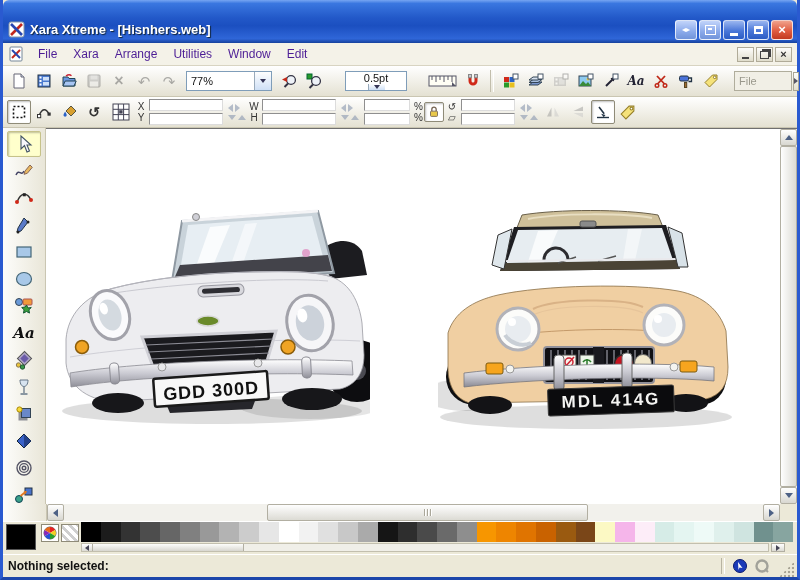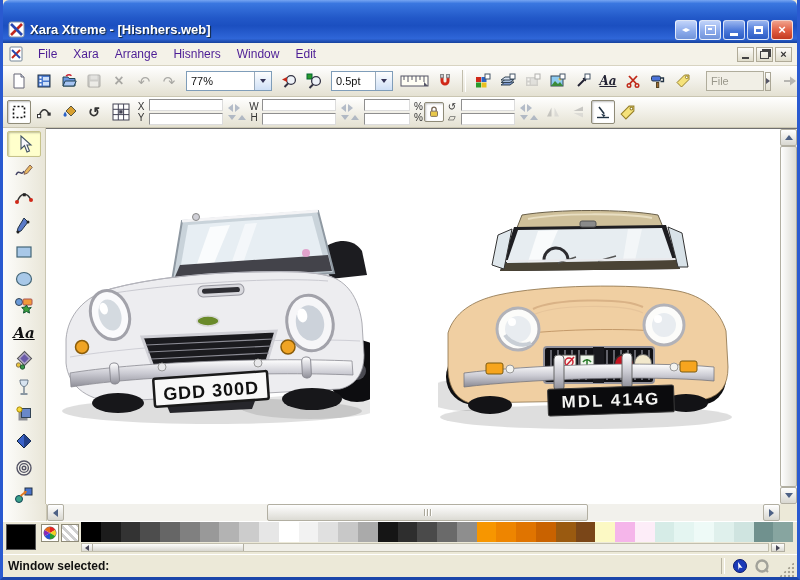--- a/index.html
+++ b/index.html
@@ -109,21 +109,21 @@
   .chev.sm-r{border-top:3px solid transparent;border-bottom:3px solid transparent;border-left:4px solid #445;}
   
   .statusbar{height:22px;flex:0 0 22px;display:flex;align-items:center;background:#ece9d8;border-top:1px solid #fff;box-shadow:0 -1px 0 #c2bfae;padding:0 3px;}
   .status-text{font-size:12px;font-weight:bold;color:#111;padding-left:2px;flex:1;}
   .status-divider{width:2px;height:16px;border-left:1px solid #b8b4a2;border-right:1px solid #fff;margin:0 4px;}
   .status-icon{width:18px;height:18px;display:flex;align-items:center;justify-content:center;margin:0 2px;}
   .resize-grip{width:15px;height:15px;margin-left:6px;align-self:flex-end;
     background-image:radial-gradient(circle at 2px 2px,#a8a494 1.2px,transparent 1.6px);
     background-size:4px 4px;clip-path:polygon(100% 0,100% 100%,0 100%);}
   svg{display:block;}
-  .serif-glyph{font-family:"DejaVu Serif","Liberation Serif",serif;font-style:italic;font-weight:bold;text-decoration:underline;}
+  .serif-glyph{font-family:"DejaVu Serif","Liberation Serif",serif;font-style:italic;font-weight:bold;}
 </style>
 </head>
 <body>
 
 <div class="window">
 
   <div class="titlebar">
     <svg class="app-icon" viewBox="0 0 17 17">
       <rect x="1" y="1" width="15" height="15" rx="2" fill="#fff" stroke="#89a"></rect>
       <path d="M3 14L14 3" stroke="#c2281e" stroke-width="2.6" fill="none"></path>
@@ -149,21 +149,21 @@
 
   <div class="menubar">
     <svg class="doc-icon" viewBox="0 0 16 16">
       <rect x="2" y="1" width="12" height="14" rx="1" fill="#fff" stroke="#789"></rect>
       <path d="M4 12L12 4" stroke="#c2281e" stroke-width="2" fill="none"></path>
       <path d="M4 4l8 8" stroke="#2746b0" stroke-width="2" fill="none"></path>
     </svg>
     <span class="menu-item">File</span>
     <span class="menu-item">Xara</span>
     <span class="menu-item">Arrange</span>
-    <span class="menu-item">Hisnhers</span>
+    <span class="menu-item">Utilities</span>
     <span class="menu-item">Window</span>
     <span class="menu-item">Edit</span>
     <div class="mdi-btns">
       <div class="mdi-btn">
           <span class="mdi-min"></span>
         </div>
       <div class="mdi-btn">
           <span class="mdi-restore"></span>
         </div>
       <div class="mdi-btn">
@@ -225,21 +225,21 @@
         <path d="M1 6.5l5-2.6v5.2z" fill="#c22818"></path>
       </svg>
       </div>
     <div class="tbtn">
       <svg width="17" height="17" viewBox="0 0 17 17">
         <rect x="1" y="1" width="5" height="5" fill="#2a9a2a" stroke="#063"></rect>
         <circle cx="10" cy="8" r="4.4" fill="#eef2f8" stroke="#334" stroke-width="1.3"></circle>
         <line x1="7" y1="11.5" x2="3.5" y2="15" stroke="#334" stroke-width="2"></line>
       </svg>
       </div>
-    <div class="combo" style="width:62px;margin:0 4px;">
+    <div class="combo" style="width:62px;margin:0 18px;flex-direction:column;">
       <span class="combo-text">0.5pt</span>
       <span class="arrowbtn">
           <span class="tri-down"></span>
         </span>
     </div>
     <div class="tbtn wide">
       <svg width="30" height="14" viewBox="0 0 30 14">
         <rect x="1" y="2" width="27" height="10" fill="#fffef4" stroke="#556"></rect>
         <path d="M4 2v4M8 2v6M12 2v4M16 2v6M20 2v4M24 2v6" stroke="#556"></path>
         <path d="M24 8l4 4H24z" fill="#556"></path>
@@ -814,21 +814,21 @@
           <span class="chev sm-l"></span>
         </div>
       <div class="pthumb"></div>
     </div>
     <div class="pbtn-r">
         <span class="chev sm-r"></span>
       </div>
   </div>
 
   <div class="statusbar">
-    <span class="status-text">Window selected:</span>
+    <span class="status-text">Nothing selected:</span>
     <span class="status-divider"></span>
     <span class="status-icon">
       <svg width="16" height="16" viewBox="0 0 16 16">
         <circle cx="8" cy="8" r="6.5" fill="#1a3ab8" stroke="#0a1a70"></circle>
         <path d="M6 4l4.5 6-3-.5L6.5 12z" fill="#fff"></path>
       </svg>
       </span>
     <span class="status-icon">
       <svg width="16" height="16" viewBox="0 0 16 16">
         <circle cx="8" cy="8" r="5.5" fill="none" stroke="#a2a29a" stroke-width="2.4"></circle>

